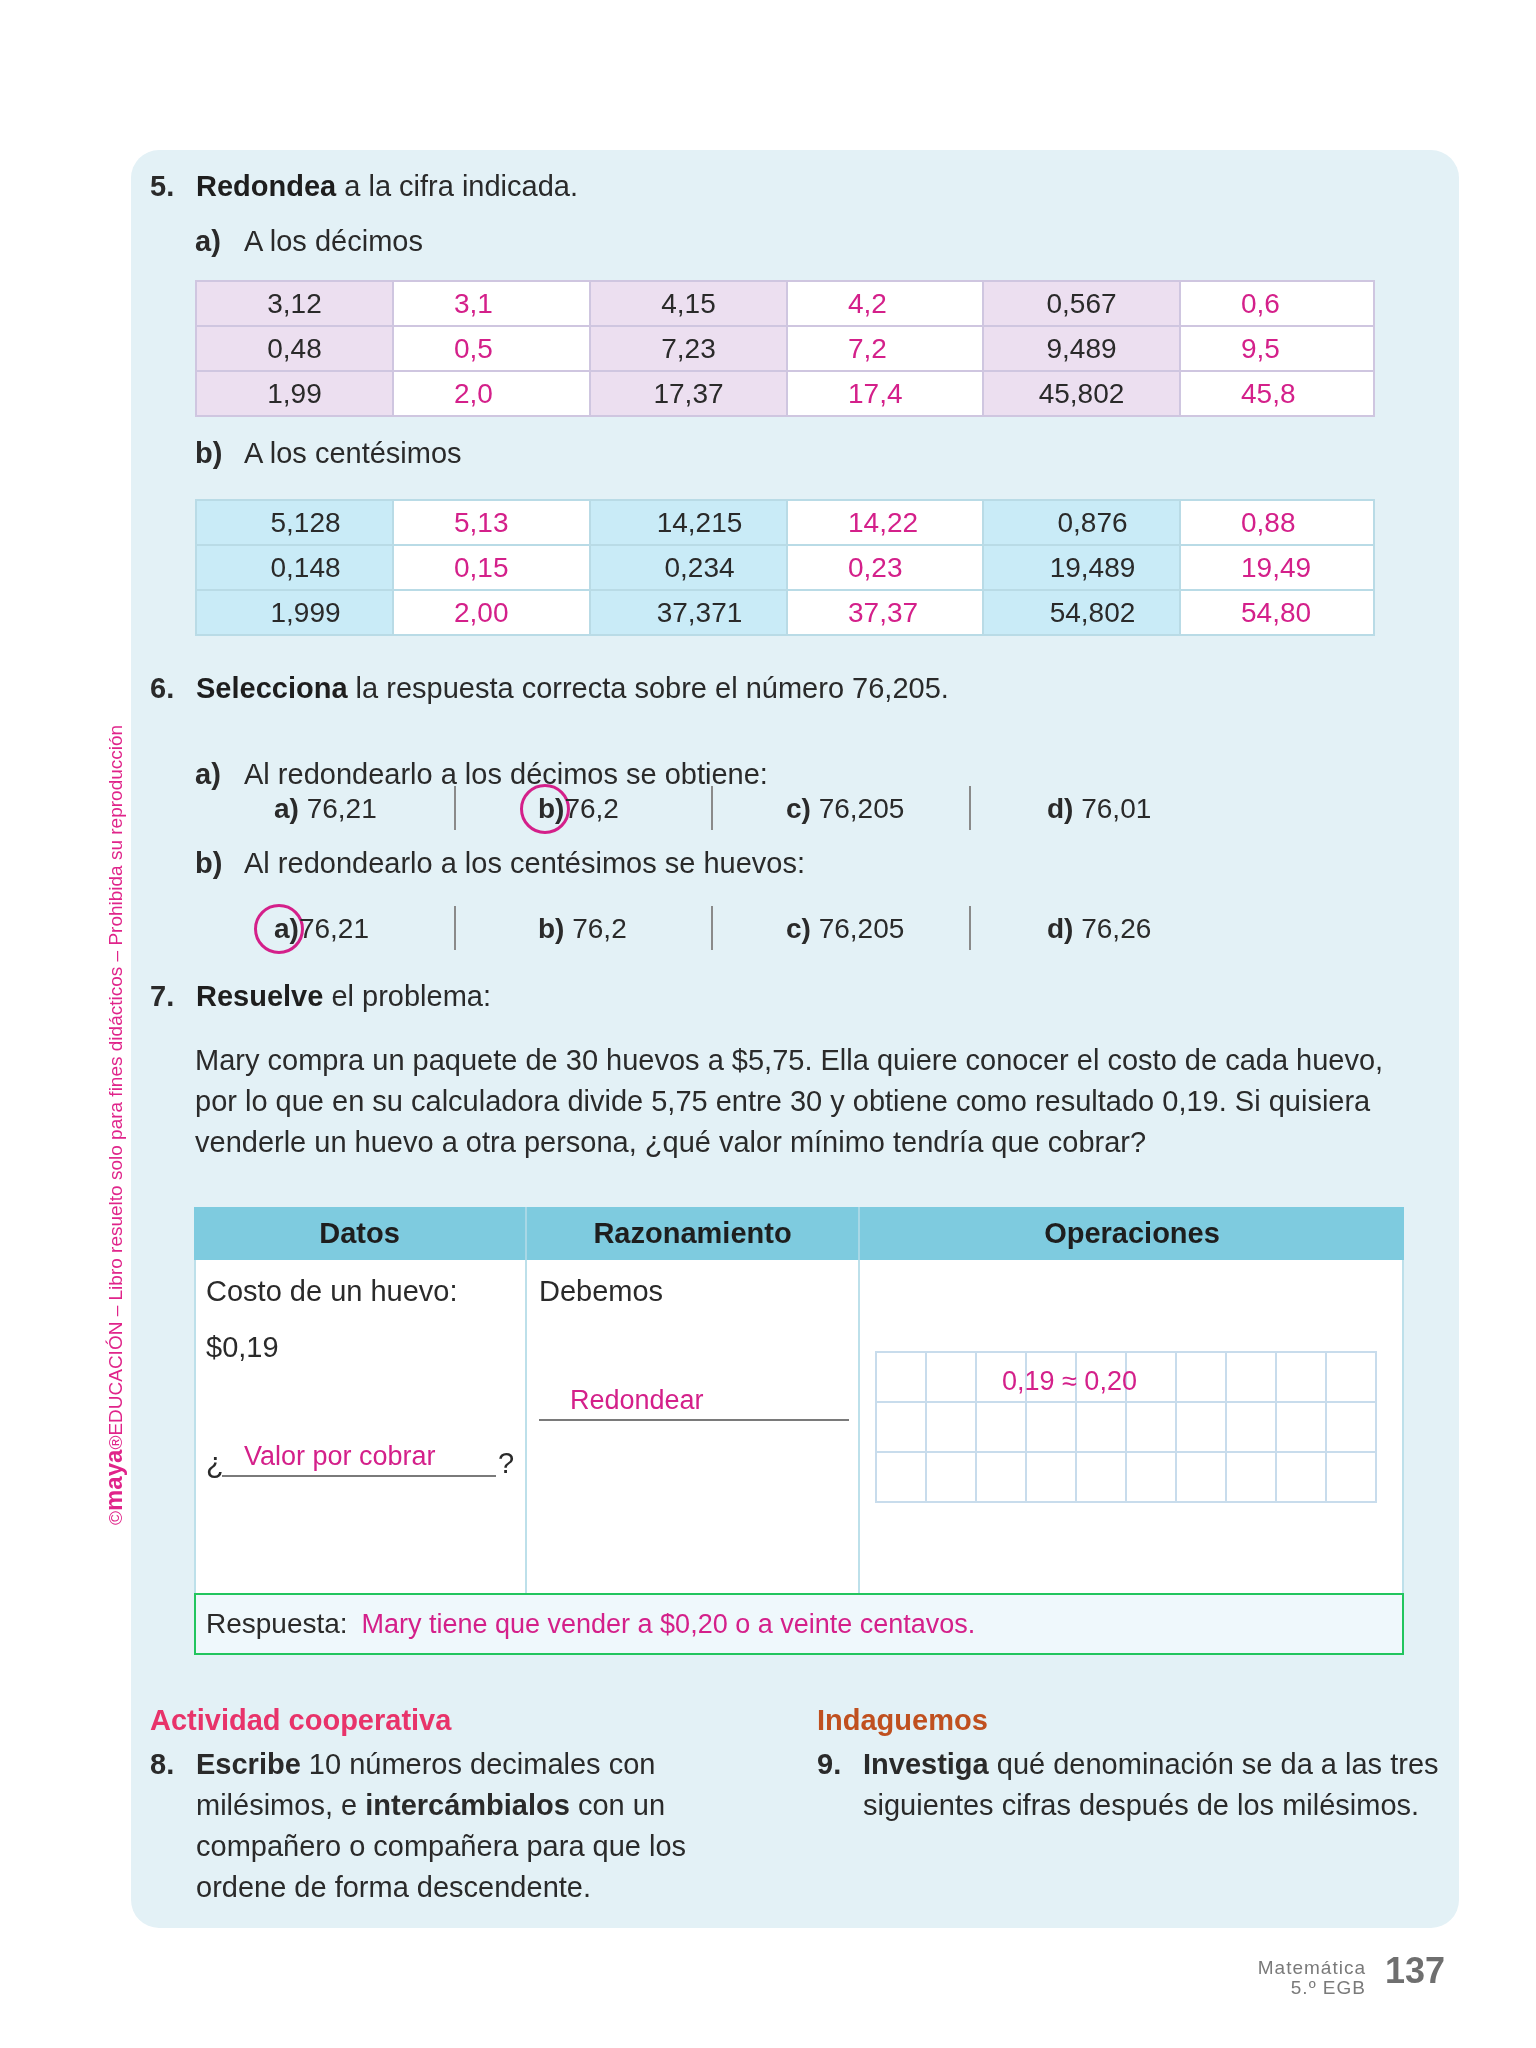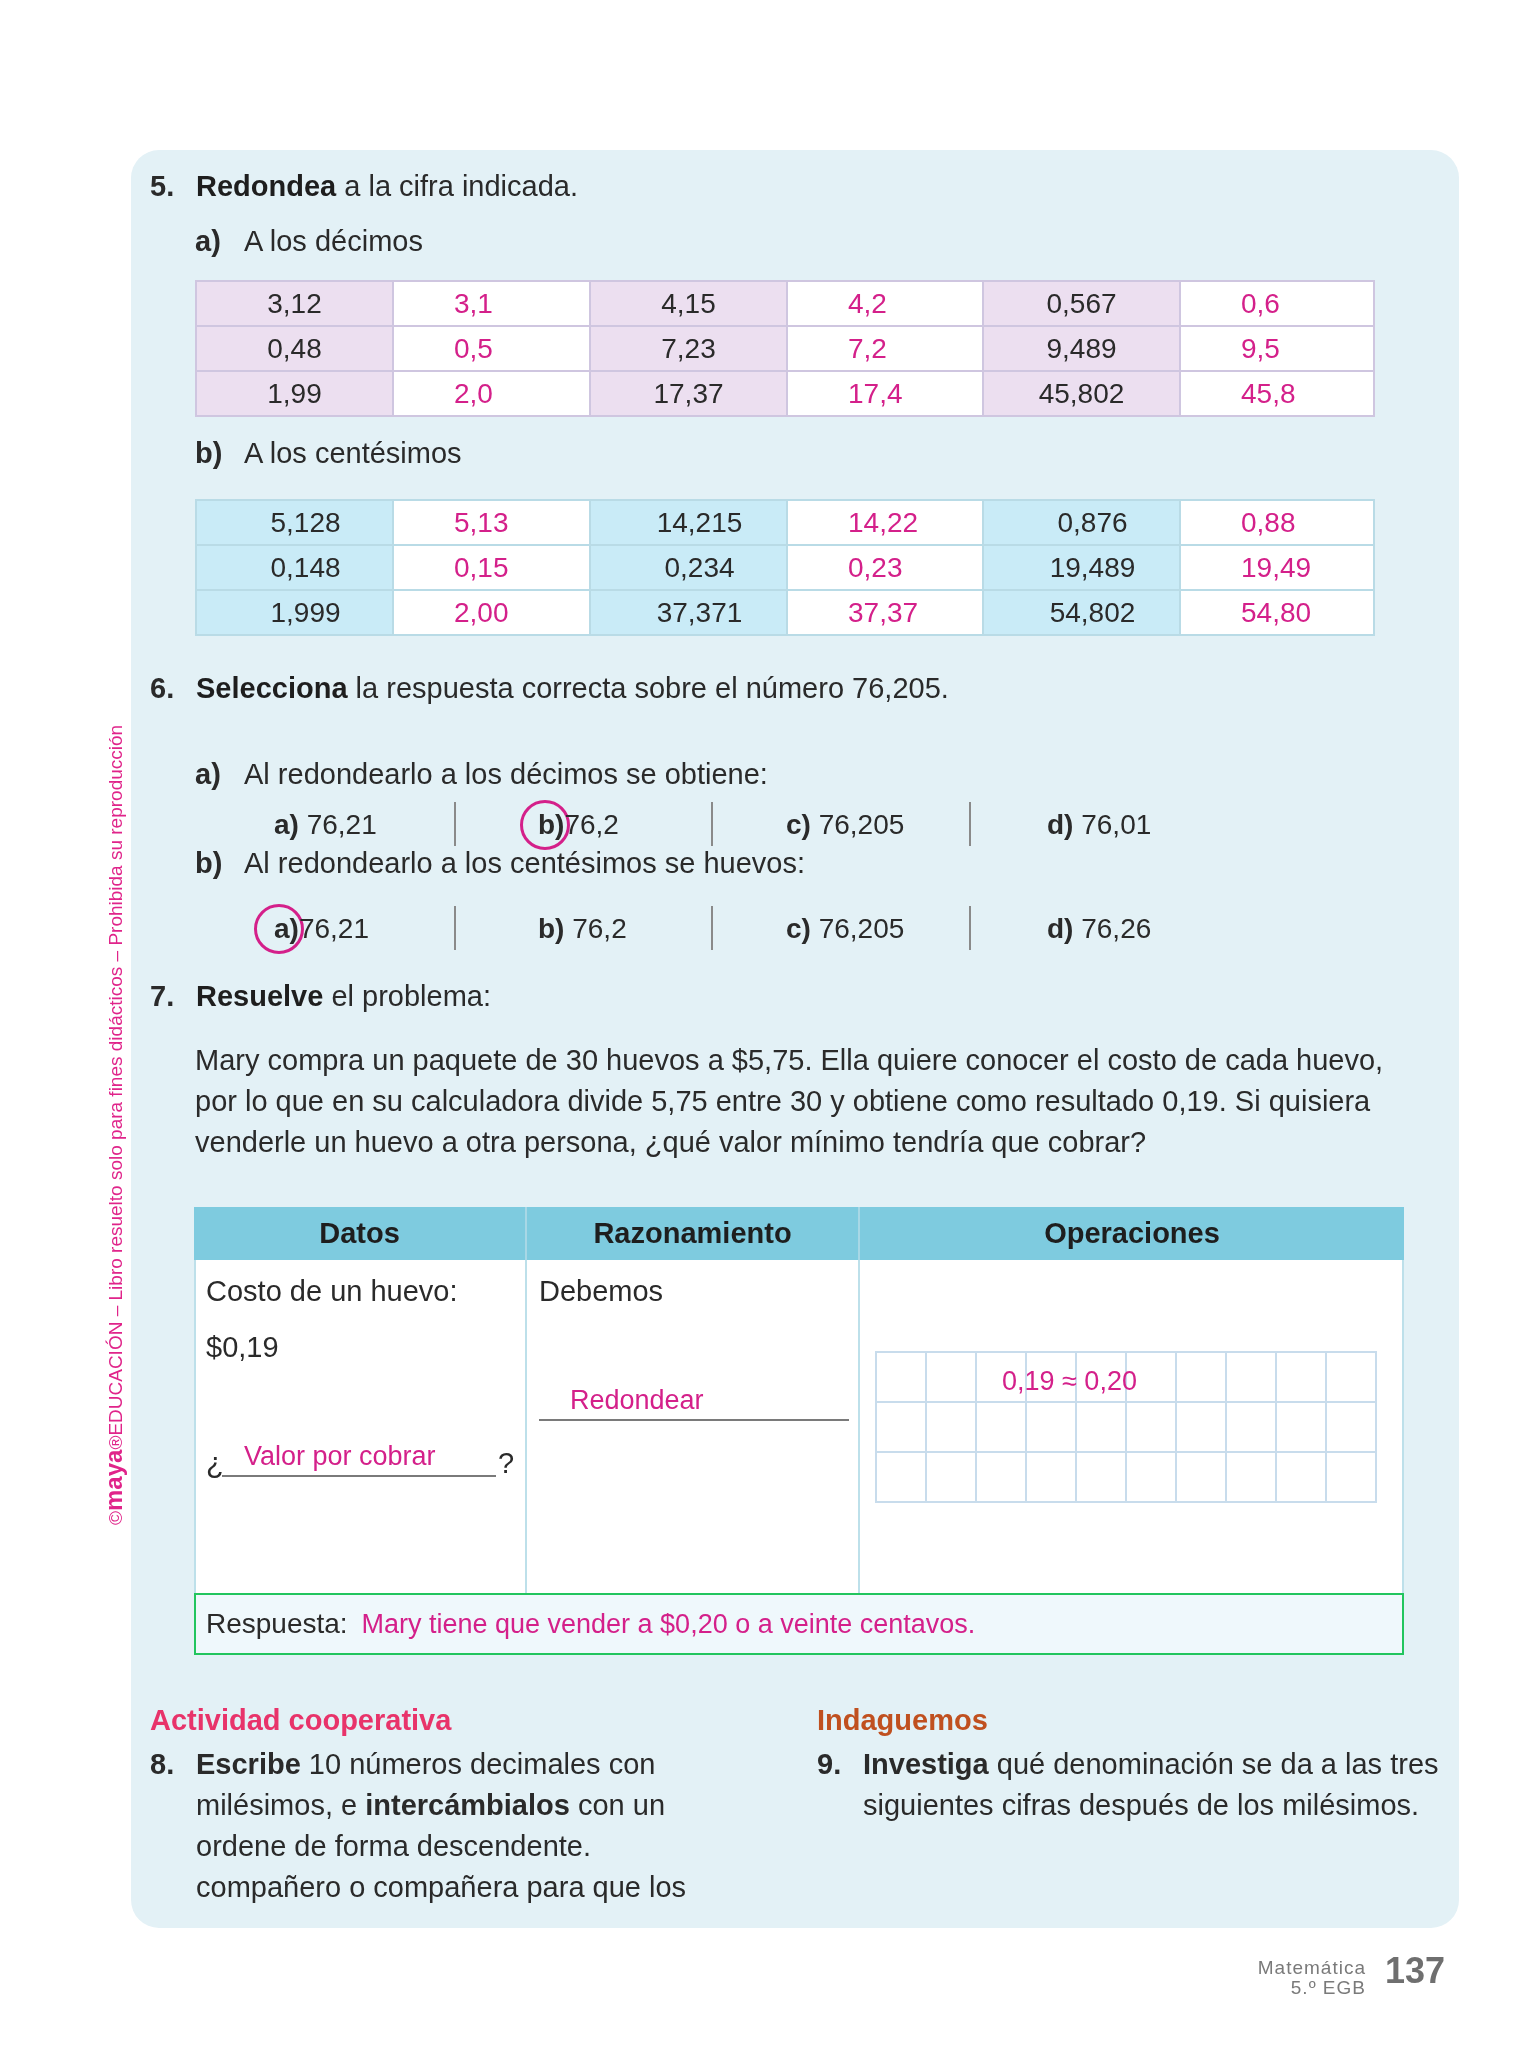--- a/index.html
+++ b/index.html
@@ -146,21 +146,21 @@
   </tbody>
 </table>
 
 <div class="abs q-title" style="left:150px; top:672px;">
   <span class="q-num">6.</span><b>Selecciona</b> <span>la respuesta correcta sobre el número 76,205.</span>
 </div>
 <div class="abs sub" style="left:195px; top:758px;">
   <span class="lbl">a)</span><span>Al redondearlo a los décimos se obtiene:</span>
 </div>
 
-<div class="opt-row" style="top:800px;text-align:center;">
+<div class="opt-row" style="top:784px;text-align:center;">
   <div class="opt" style="left:84px;"><b>a)</b> <span>76,21</span></div>
   <div class="sep" style="left:264px;"></div>
   <div class="circle" style="left:330px; top:0px;"></div>
   <div class="opt" style="left:348px;"><b>b)</b><span>76,2</span></div>
   <div class="sep" style="left:521px;"></div>
   <div class="opt" style="left:596px;"><b>c)</b> <span>76,205</span></div>
   <div class="sep" style="left:779px;"></div>
   <div class="opt" style="left:857px;"><b>d)</b> <span>76,01</span></div>
 </div>
 
@@ -255,22 +255,22 @@
   <div class="ans-row">
     <span>Respuesta:</span>
     <span class="pink" style="font-size:27px; margin-left:6px;">Mary tiene que vender a $0,20 o a veinte centavos.</span>
   </div>
 </div>
 
 <div class="abs section-h" style="left:150px; top:1704px; color:#e8336a;">Actividad cooperativa</div>
 <div class="abs para" style="left:150px; top:1744px; width:600px;">
   <div style="white-space:nowrap;"><span class="q-num">8.</span><b>Escribe</b><span> 10 números decimales con</span></div>
   <div style="padding-left:46px; white-space:nowrap;"><span>milésimos, e </span><b>intercámbialos</b><span> con un</span></div>
+  <div style="padding-left:46px; white-space:nowrap;">compañero o compañera para que los</div>
   <div style="padding-left:46px; white-space:nowrap;">ordene de forma descendente.</div>
-  <div style="padding-left:46px; white-space:nowrap;">compañero o compañera para que los</div>
 </div>
 
 <div class="abs section-h" style="left:817px; top:1704px; color:#c0501f;">Indaguemos</div>
 <div class="abs para" style="left:817px; top:1744px; width:620px;">
   <div style="white-space:nowrap;"><span class="q-num">9.</span><b>Investiga</b> <span>qué denominación se da a las tres</span></div>
   <div style="padding-left:46px; white-space:nowrap;">siguientes cifras después de los milésimos.</div>
 </div>
 
 <div class="footer-subj">
   <div>Matemática</div>

